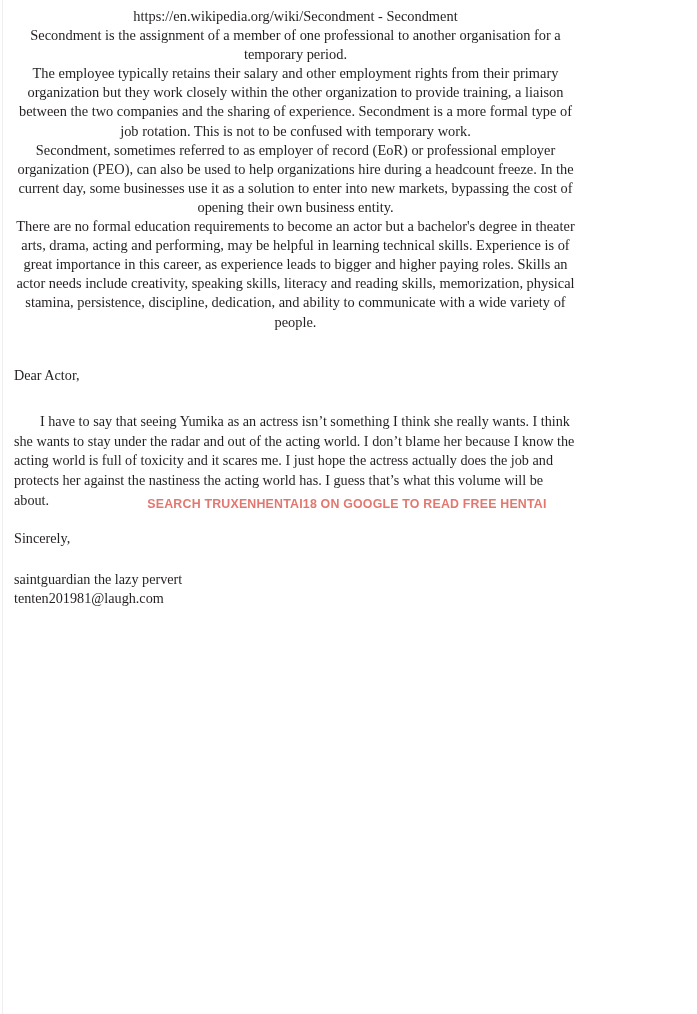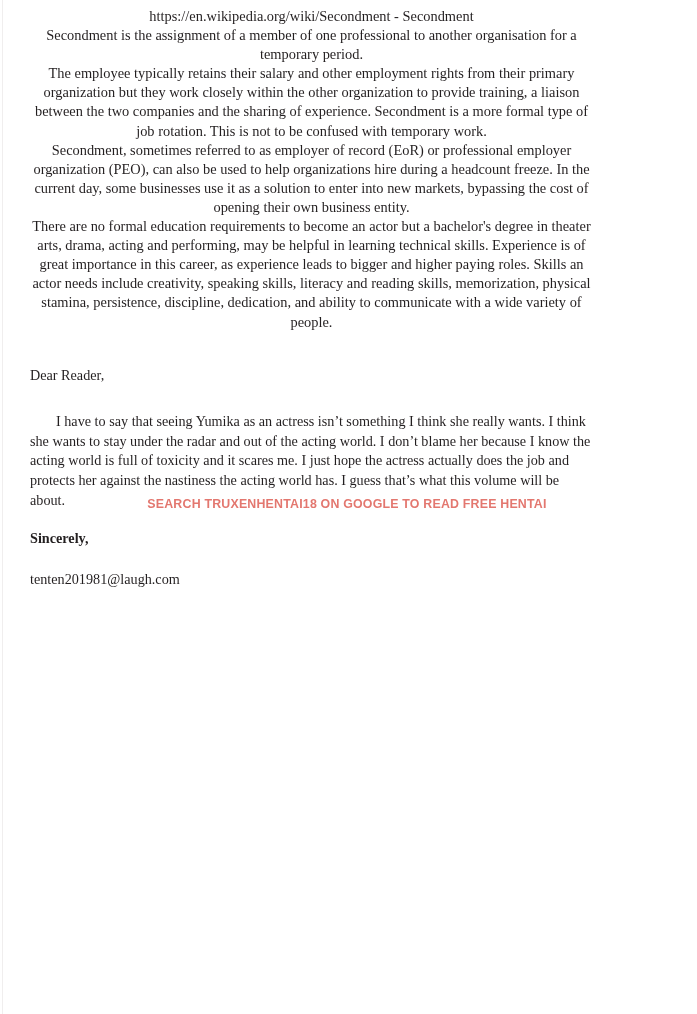--- a/index.html
+++ b/index.html
@@ -27,21 +27,21 @@
     position: absolute;
     left: 2px;
     top: 0;
     width: 1px;
     height: 1014px;
     background: #f0eeee;
   }
 
   .content {
     position: absolute;
-    left: 16px;
+    left: 0;
     top: 0;
     width: 591px;
     padding: 7px 10px 0 10px;
     box-sizing: border-box;
   }
 
   
   .sources {
     text-align: center;
     font-size: 14.4px;
@@ -74,21 +74,20 @@
   }
   .letter p.tight {
     margin-bottom: 0;
   }
   .salutation {
     margin-bottom: 27px !important;
   }
   .sign-off {
     margin-top: 25px;
     margin-bottom: 21px !important;
-    font-weight: bold;
   }
   .signature-line {
     margin: 0;
     line-height: 19.6px;
   }
 
   
   .watermark {
     position: absolute;
     left: 145px;
@@ -127,28 +126,29 @@
 
       <p>Secondment, sometimes referred to as employer of record (EoR) or professional employer organization (PEO), can also be used to help organizations hire during a headcount freeze. In the current day, some businesses use it as a solution to enter into new markets, bypassing the cost of opening their own business entity.</p>
 
 
       <p>There are no formal education requirements to become an actor but a bachelor's degree in theater arts, drama, acting and performing, may be helpful in learning technical skills. Experience is of great importance in this career, as experience leads to bigger and higher paying roles. Skills an actor needs include creativity, speaking skills, literacy and reading skills, memorization, physical stamina, persistence, discipline, dedication, and ability to communicate with a wide variety of people.</p>
 
     </div>
 
     <div class="letter">
 
-      <p class="salutation">Dear Reader,</p>
+      <p class="salutation">Dear Actor,</p>
 
       <p class="indent">I have to say that seeing Yumika as an actress isn’t something I think she really wants.  I think she wants to stay under the radar and out of the acting world.  I don’t blame her because I know the acting world is full of toxicity and it scares me.  I just hope the actress actually does the job and protects her against the nastiness the acting world has.  I guess that’s what this volume will be about.</p>
 
 
 
       <p class="sign-off">Sincerely,</p>
 
+      <p class="signature-line tight">saintguardian the lazy pervert</p>
 
       <p class="signature-line tight">tenten201981@laugh.com</p>
     </div>
 
   </div>
 
   <div class="watermark">SEARCH TRUXENHENTAI18 ON GOOGLE TO READ FREE HENTAI</div>
 
 </div>
 

